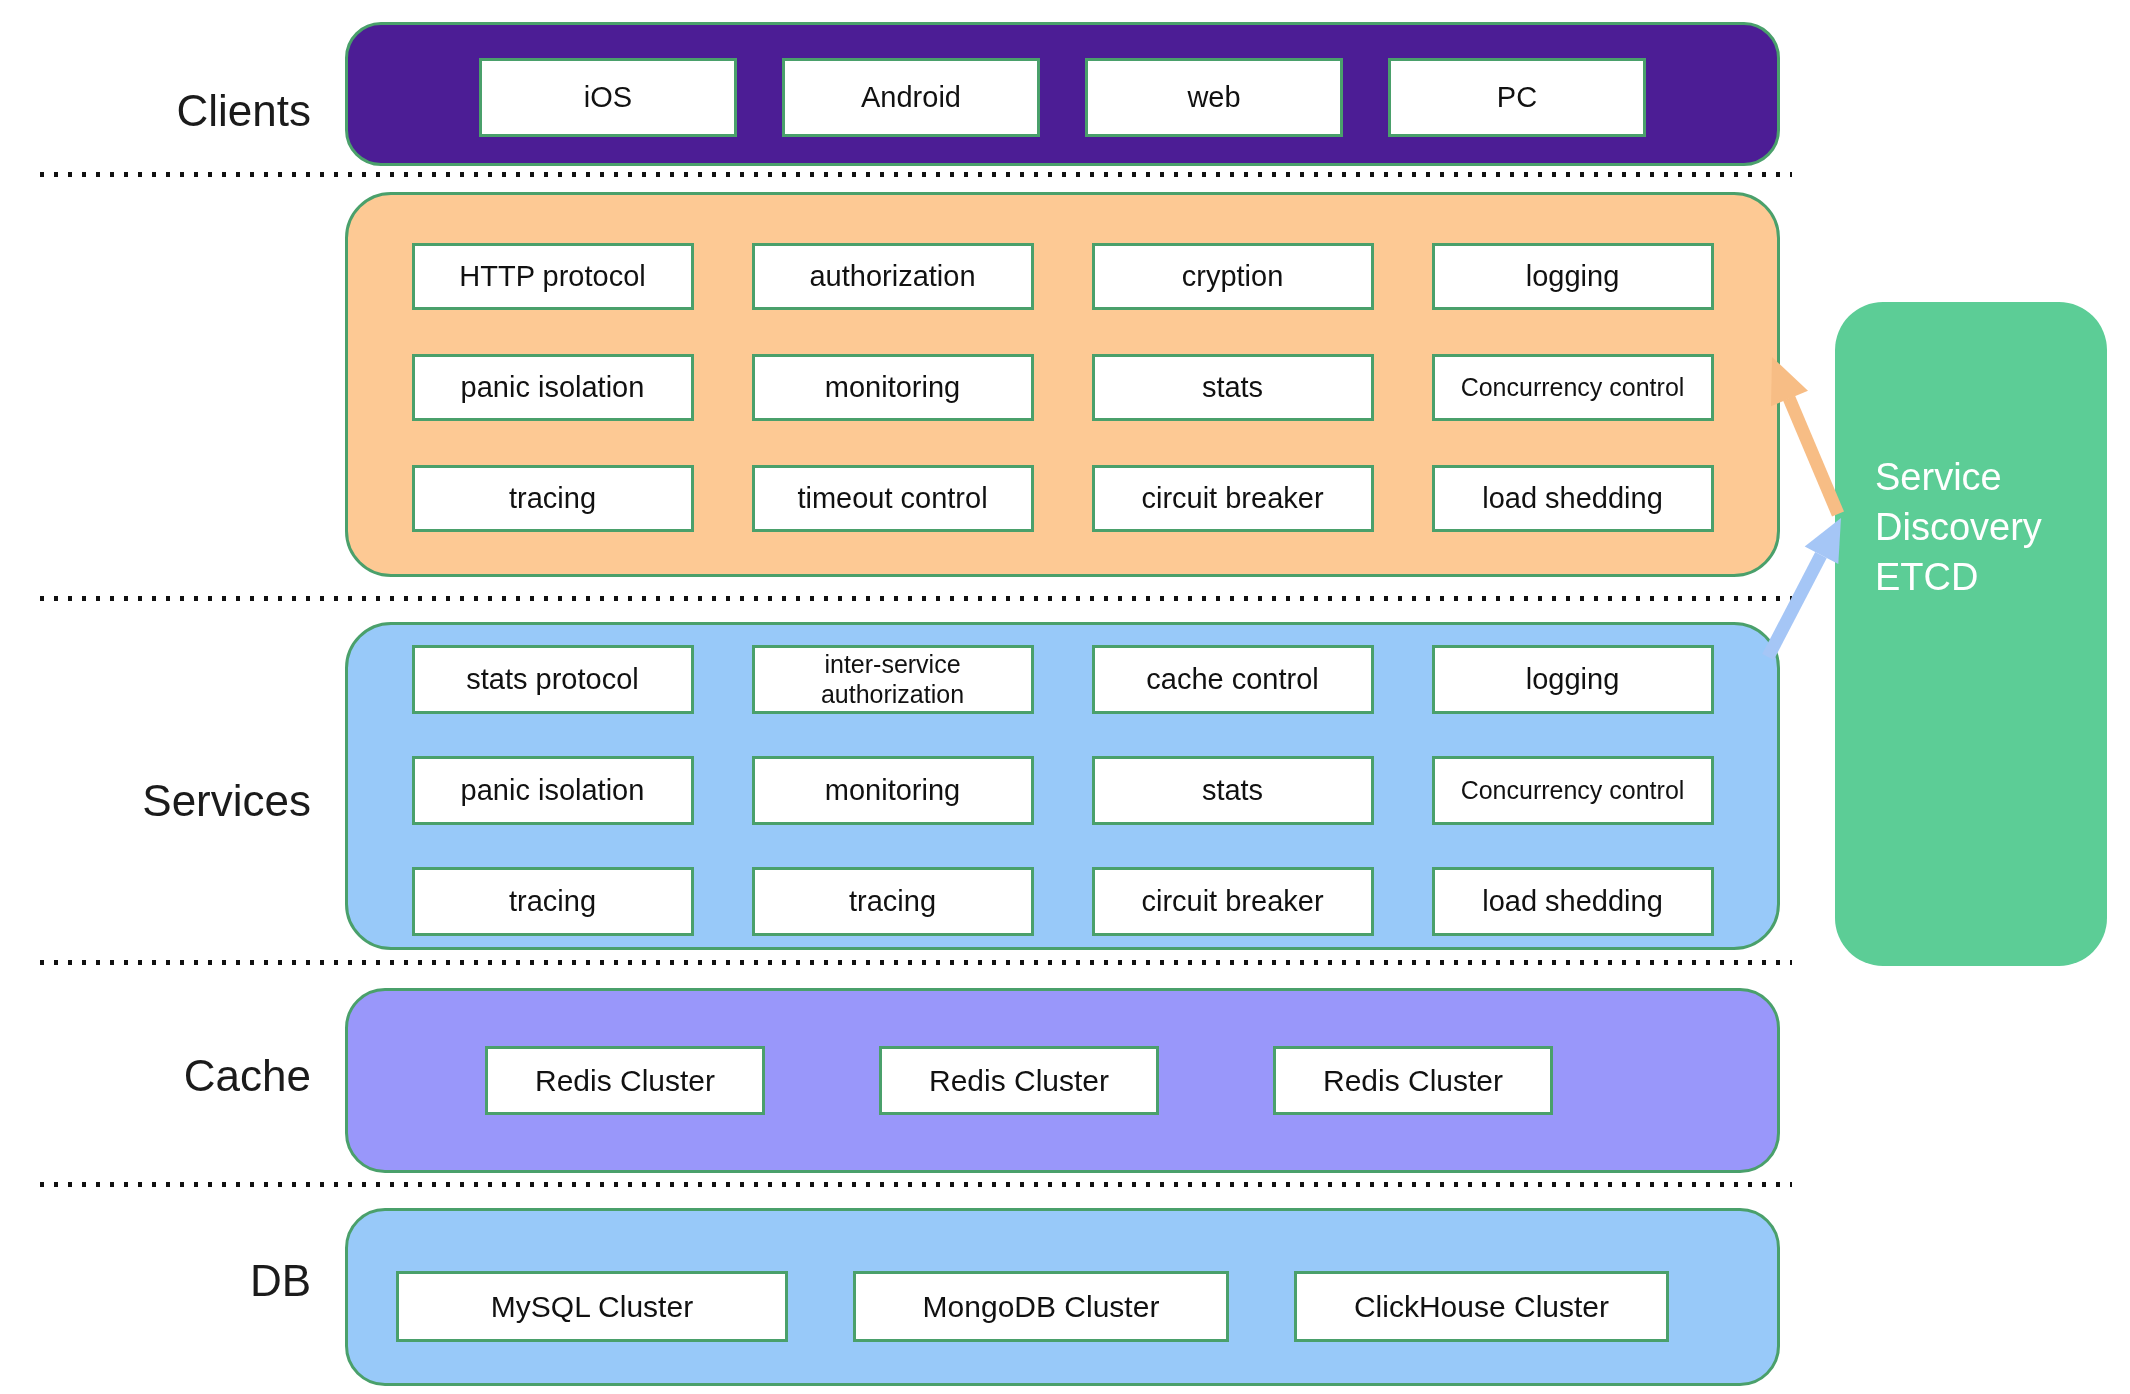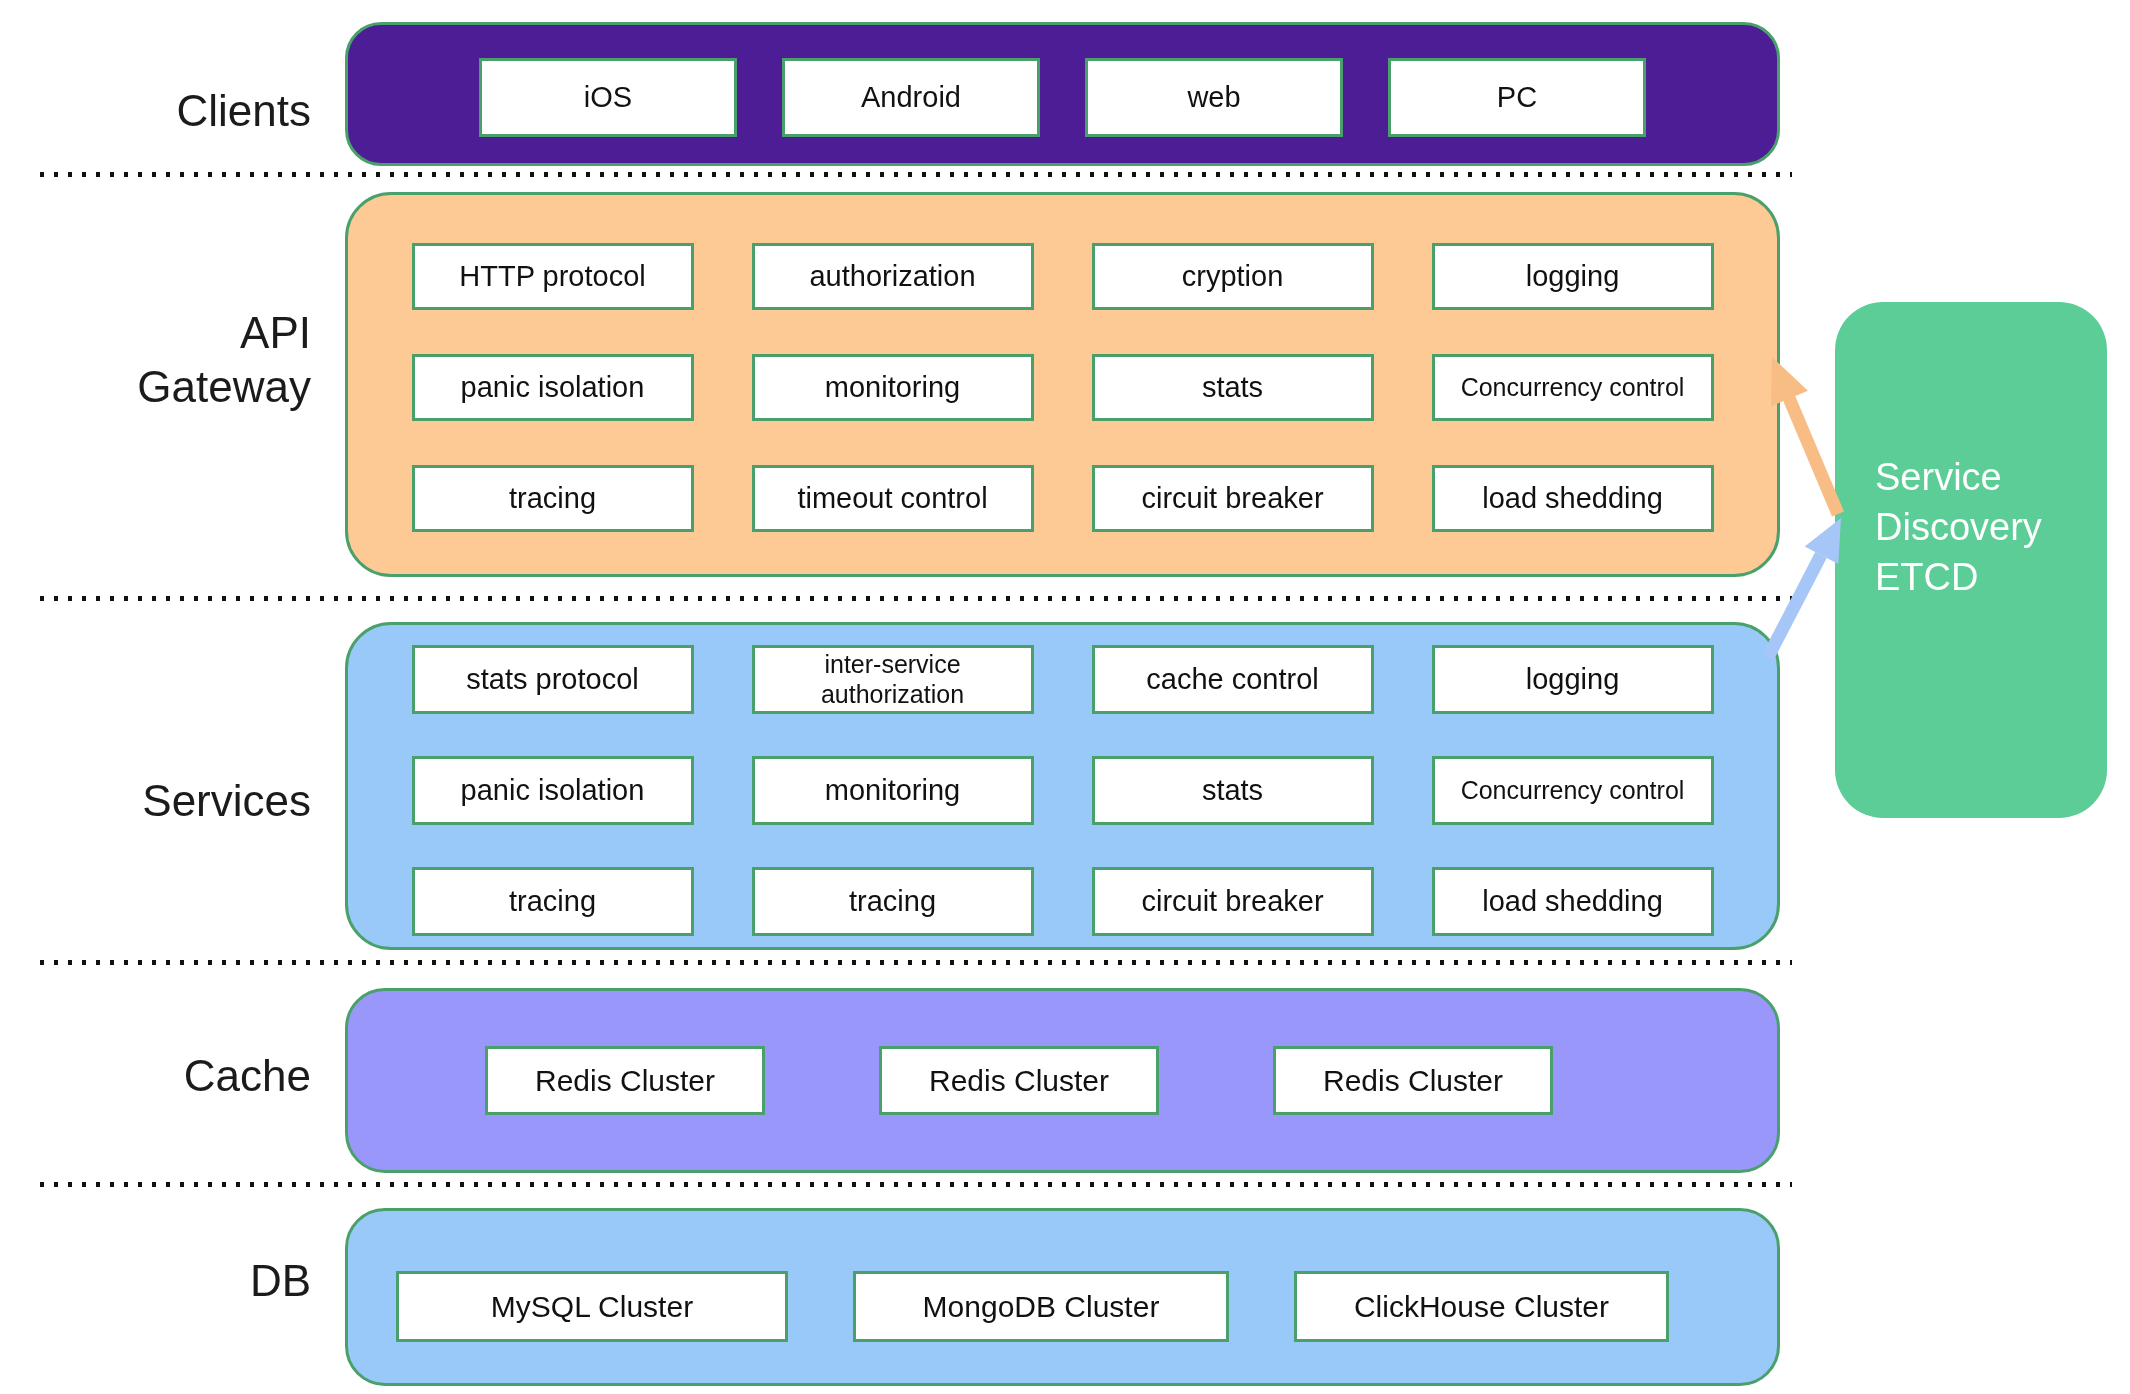--- a/index.html
+++ b/index.html
@@ -67,39 +67,35 @@
     position:absolute;left:0;right:0;top:60px;
     display:flex;padding-left:48px;column-gap:65px;
   }
   .db-row .wbox{height:71px;font-size:30px;}
   .db-row .wbox:nth-child(1){width:392px;}
   .db-row .wbox:nth-child(2){width:376px;}
   .db-row .wbox:nth-child(3){width:375px;}
 
   
   #etcd{
-    position:absolute;left:1835px;top:302px;width:272px;height:516px;
+    position:absolute;left:1835px;top:302px;width:272px;height:664px;
     background:#5CCD96;border-radius:48px;box-sizing:border-box;
     padding:150px 0 0 40px;
   }
   #etcd .line{font-size:38px;line-height:50px;color:#ffffff;}
 
   
   #arrows{position:absolute;left:0;top:0;width:2130px;height:1394px;pointer-events:none;}
 </style>
 </head>
 <body>
 
 <div id="canvas">
 
   <div class="rowlabel" style="top:84px;">Clients</div>
-  <div class="rowlabel" style="top:306px;">
-    <div>API</div>
-    <div>Gateway</div>
-  </div>
   <div class="rowlabel" style="top:774px;">Services</div>
   <div class="rowlabel" style="top:1049px;">Cache</div>
   <div class="rowlabel" style="top:1254px;">DB</div>
 
   <div class="dotted" style="top:172px;"></div>
   <div class="dotted" style="top:596px;"></div>
   <div class="dotted" style="top:960px;"></div>
   <div class="dotted" style="top:1182px;"></div>
 
   <div class="band" id="band-clients">

